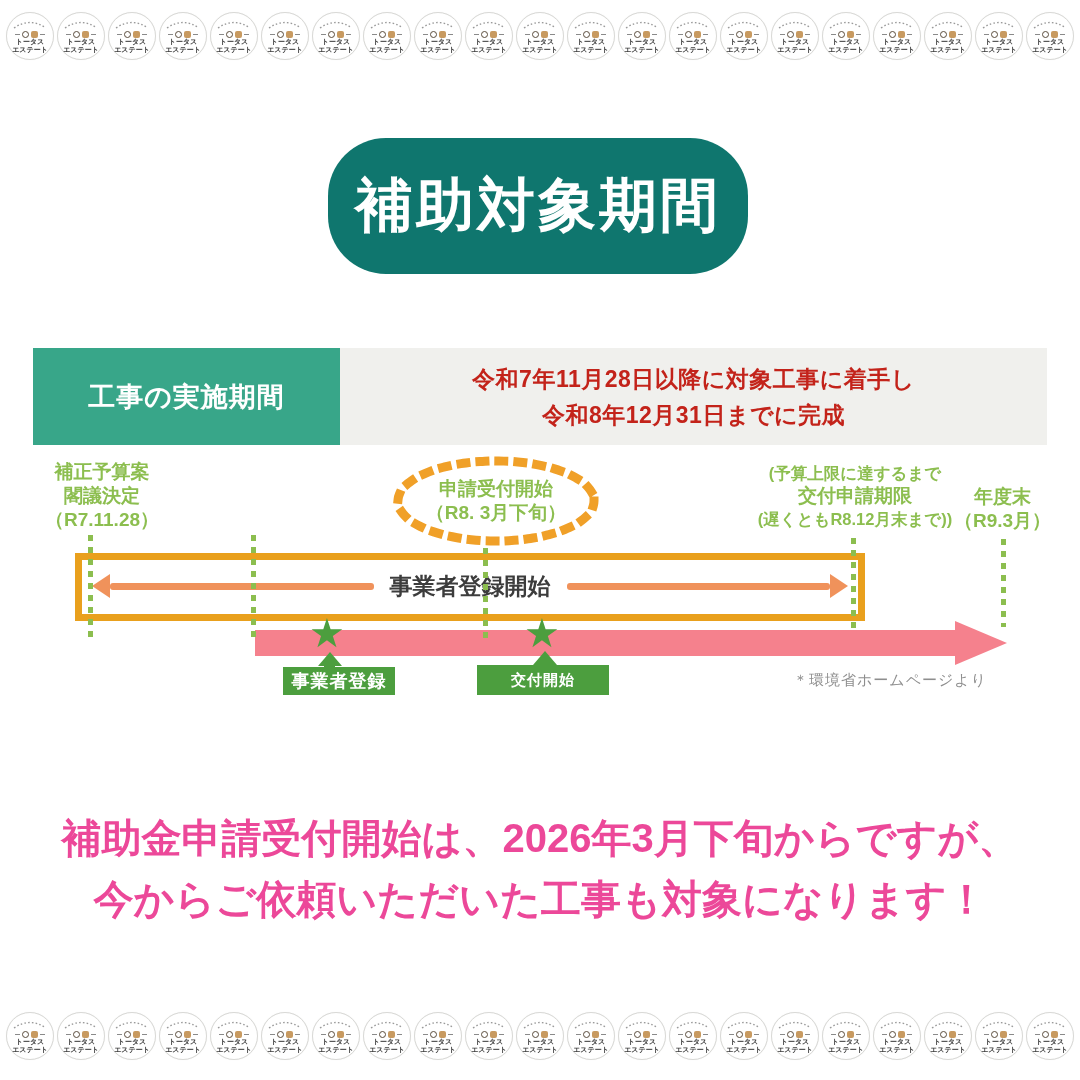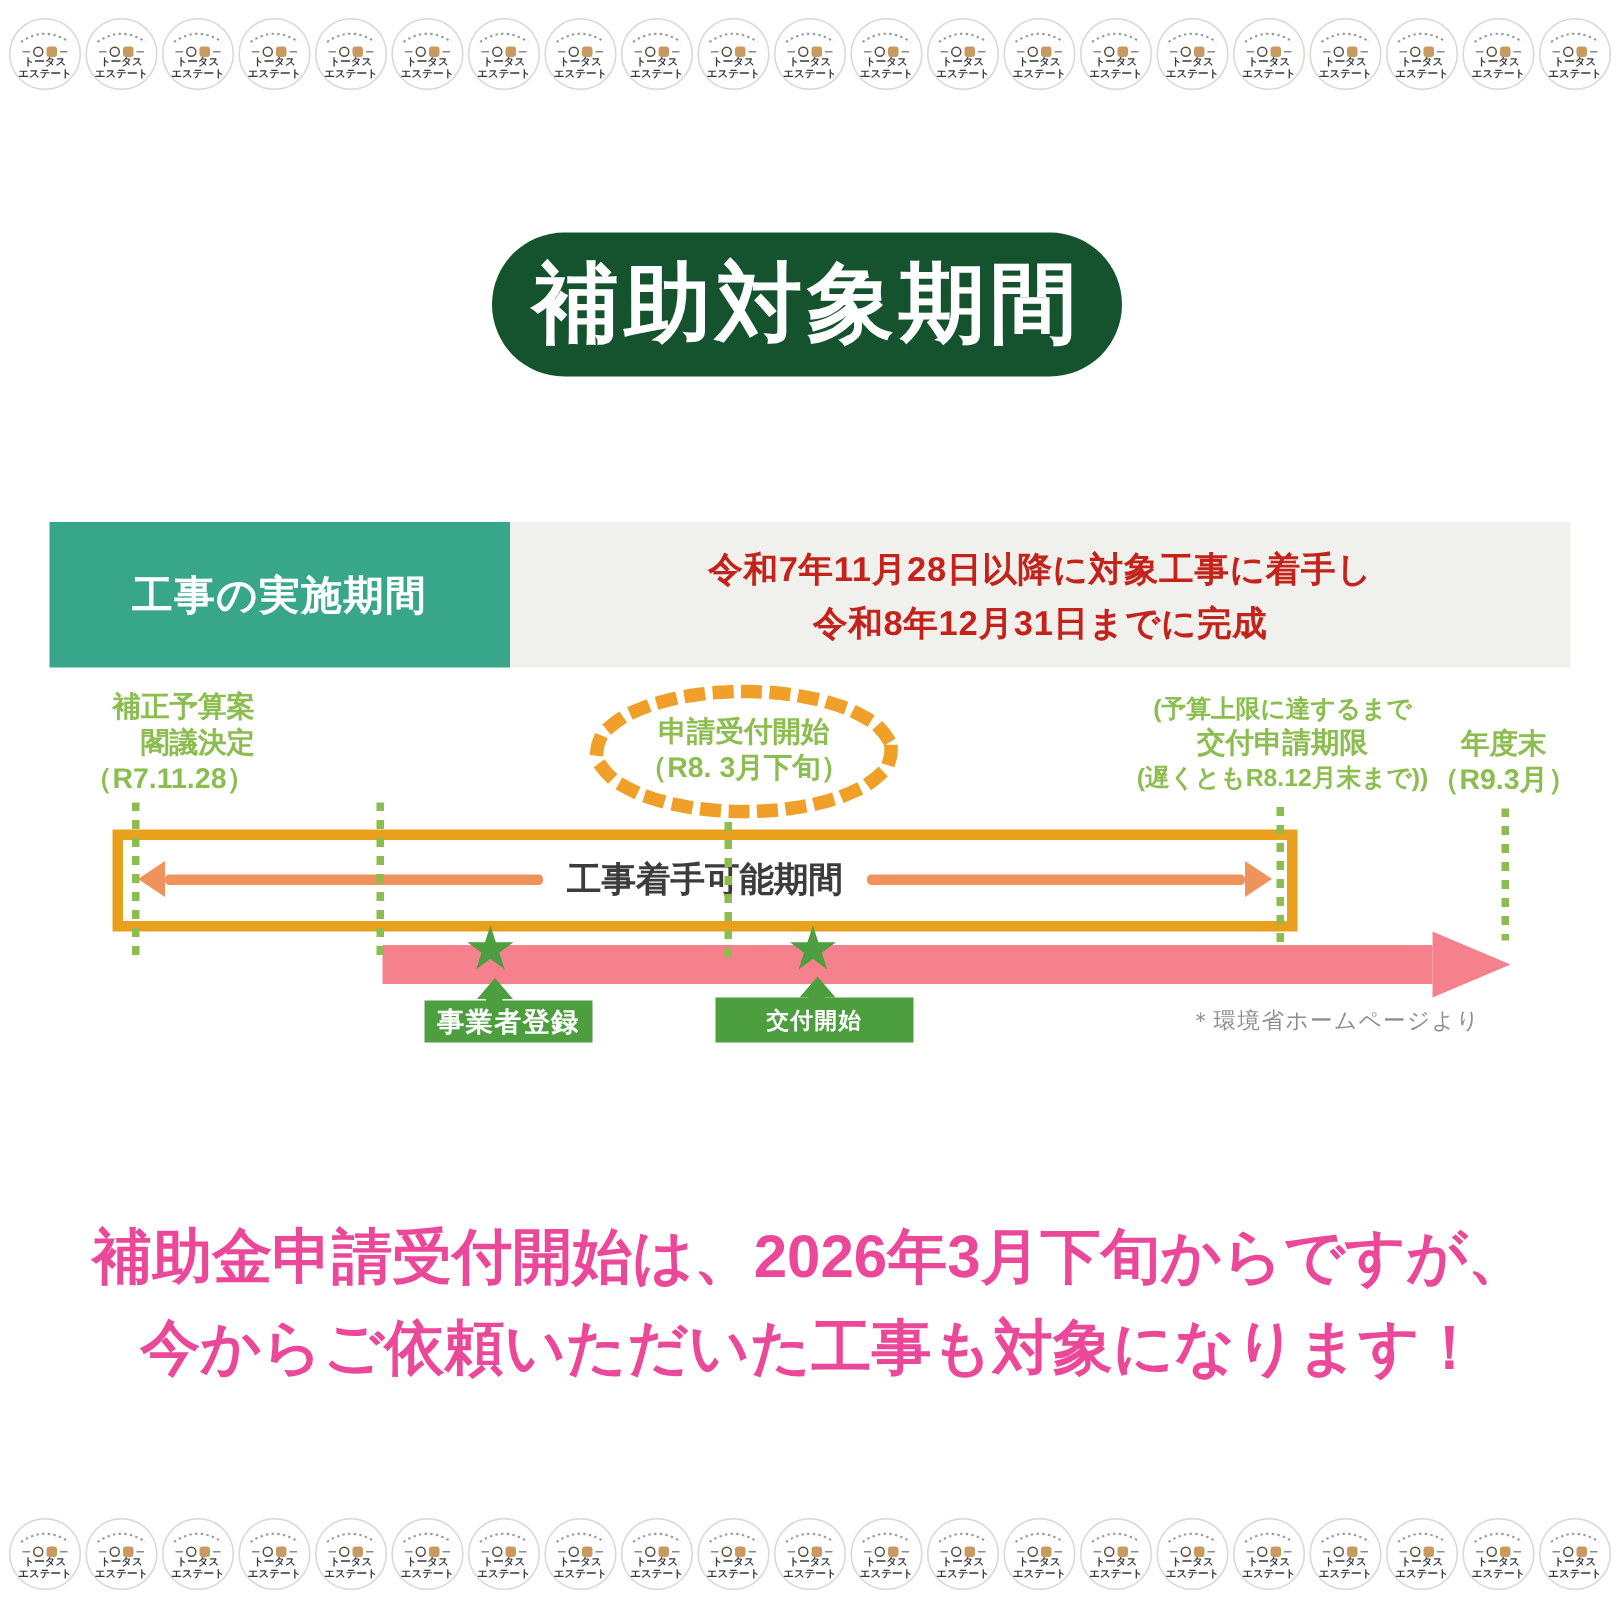--- a/index.html
+++ b/index.html
@@ -25,22 +25,22 @@
   }
   .badge .arc { line-height:0; margin-bottom:1px; }
   .badge .iconrow { display:flex; align-items:center; gap:2px; height:8px; }
   .badge .dashlet { width:5px; height:1px; background:#8a8a8a; }
   .badge .face { width:7px; height:7px; border-radius:50%; background:#fff; border:1.5px solid #5a4c3c; }
   .badge .house { width:7px; height:7px; border-radius:2px; background:#c89a60; }
   .badge .bname { font-size:7px; font-weight:bold; color:#3a3a3a; line-height:8px; letter-spacing:0; white-space:nowrap; }
 
   
   .title-pill {
-    position:absolute; left:328px; top:155px; width:420px; height:96px;
-    background:#14532d; border-radius:58px;
+    position:absolute; left:328px; top:138px; width:420px; height:136px;
+    background:#0f766e; border-radius:58px;
     display:flex; align-items:center; justify-content:center;
   }
   .title-pill span {
     color:#ffffff; font-size:58px; font-weight:900; letter-spacing:3px;
   }
 
   
   .chart-header { position:absolute; left:33px; top:348px; width:1014px; height:97px; display:flex; }
   .hdr-left {
     width:307px; background:#38a689; color:#fff;
@@ -438,21 +438,21 @@
   <div class="chart-header">
     <div class="hdr-left">工事の実施期間</div>
     <div class="hdr-right">
       <div>令和7年11月28日以降に対象工事に着手し</div>
       <div>令和8年12月31日までに完成</div>
     </div>
   </div>
 
   <div class="timeline">
 
-    <div class="milestone" style="left:10px; top:5px; width:160px;text-align:right;">
+    <div class="milestone" style="left:22px; top:5px; width:160px;">
       <span class="ln">補正予算案</span>
       <span class="ln">閣議決定</span>
       <span class="ln">（R7.11.28）</span>
     </div>
 
 
     <svg class="ellipse-svg" width="212" height="92">
       <ellipse cx="106" cy="46" rx="98" ry="40" fill="none" stroke="#f0a028" stroke-width="9" stroke-dasharray="5 14" stroke-linecap="square"></ellipse>
     </svg>
     <div class="milestone ellipse-label">
@@ -474,21 +474,21 @@
     <div class="dotline" style="left:88px;  top:80px; height:102px;"></div>
     <div class="dotline" style="left:251px; top:80px; height:105px;"></div>
     <div class="dotline" style="left:483px; top:93px; height:90px;"></div>
     <div class="dotline" style="left:851px; top:83px; height:94px;"></div>
     <div class="dotline" style="left:1001px;top:84px; height:88px;"></div>
 
     <div class="orange-box"></div>
     <div class="range-arrow">
       <span class="ah left"></span>
       <span class="seg"></span>
-      <span class="lbl">工事着手可能期間</span>
+      <span class="lbl">事業者登録開始</span>
       <span class="seg"></span>
       <span class="ah right"></span>
     </div>
 
     <div class="pink-bar"></div>
     <div class="pink-head"></div>
 
     <span class="star" style="left:309px; top:158px;">★</span>
     <span class="star" style="left:524px; top:158px;">★</span>
 

